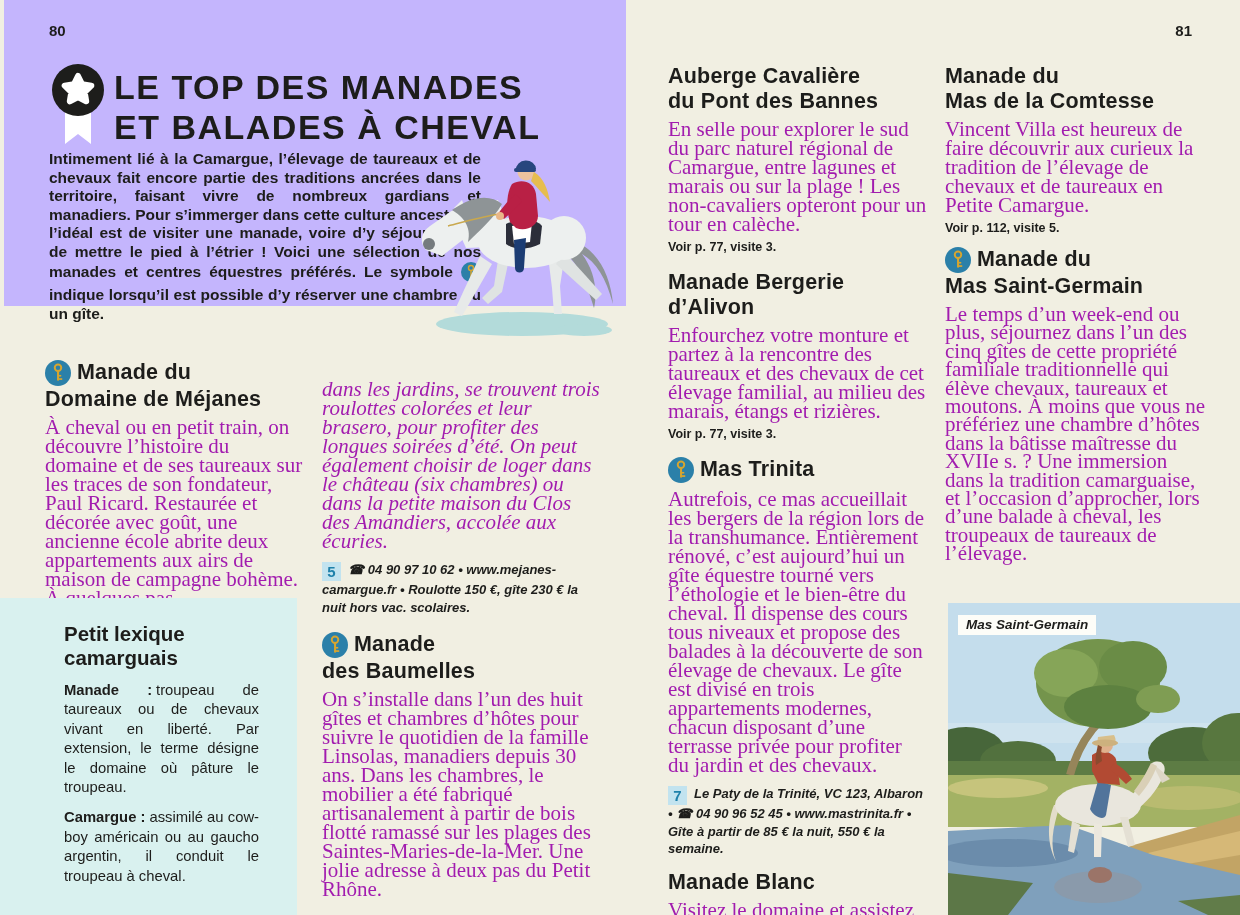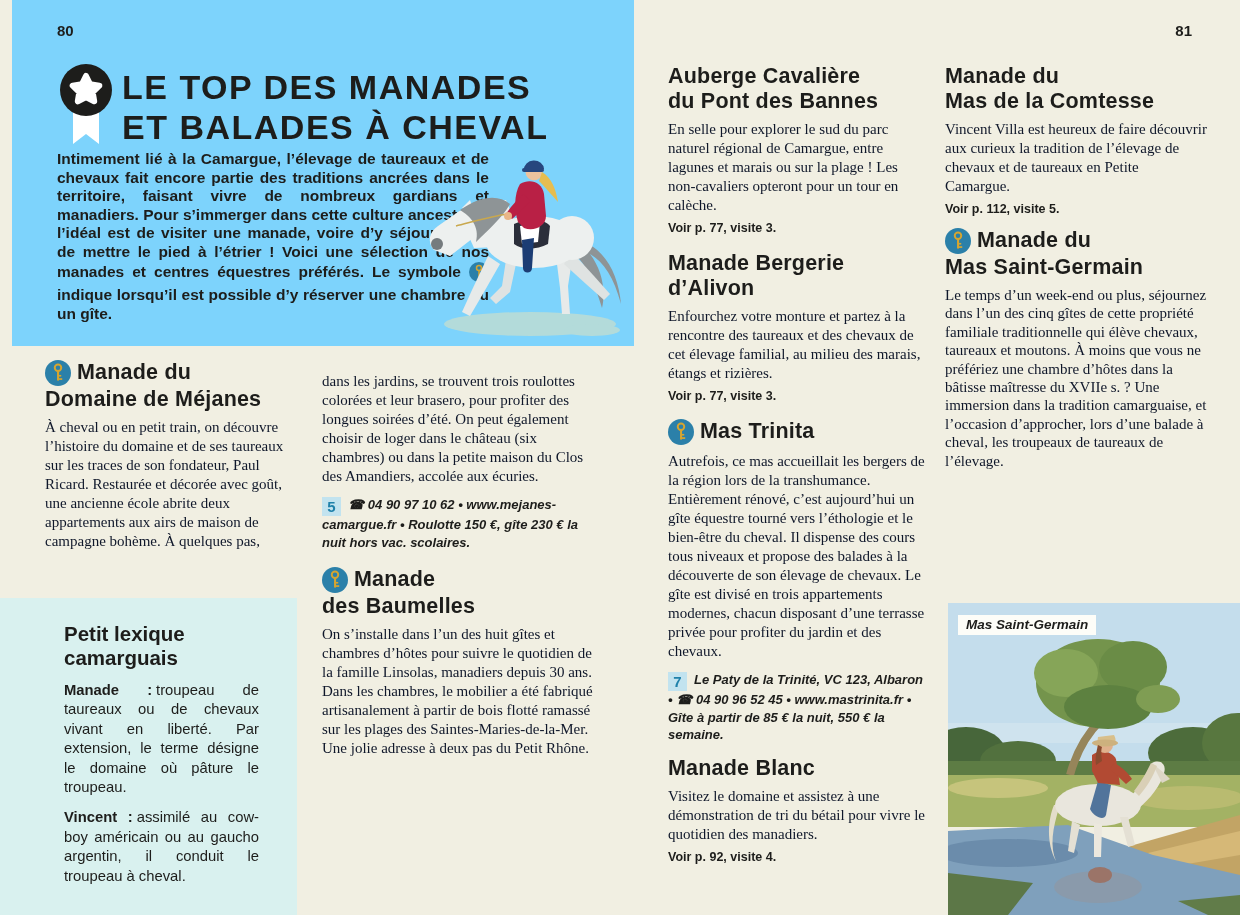--- a/index.html
+++ b/index.html
@@ -1,38 +1,38 @@
 <!DOCTYPE html>
 <html lang="fr"><head>
 <meta charset="utf-8">
 <style>
   html,body{margin:0;padding:0;}
   body{font-family:"Liberation Sans",sans-serif;color:#1f1f1c;}
   #canvas{position:relative;width:1240px;height:915px;background:#f1efe2;overflow:hidden;}
 
   
-  .banner{position:absolute;left:12px;top:0;width:622px;height:346px;background:#7dd3fc;}
+  .banner{position:absolute;left:4px;top:0;width:622px;height:306px;background:#c4b5fd;}
   .pagenum{position:absolute;top:22px;font-size:15px;font-weight:bold;color:#1d1d1b;}
   .pagenum.left{left:45px;}
   .pagenum.right{right:48px;top:22px;}
   .title-row{position:absolute;left:48px;top:60px;display:flex;align-items:center;}
   .rosette{width:52px;height:88px;flex:0 0 auto;margin-top:4px;}
   h1.page-title{margin:2px 0 0 10px;font-size:34px;line-height:40px;font-weight:bold;
     letter-spacing:1.5px;color:#1d1d1b;white-space:pre-line;}
   .intro{position:absolute;left:45px;top:150px;width:432px;margin:0;
     font-size:15.5px;line-height:18.6px;font-weight:bold;text-align:justify;color:#1d1d1b;}
   .keyicon{display:inline-block;vertical-align:-5px;}
   .horse-illo{position:absolute;right:0;top:152px;width:212px;height:192px;}
 
   
   .col{position:absolute;}
   h3.sec{margin:0;font-size:21.5px;line-height:25px;font-weight:bold;color:#1d1d1b;letter-spacing:.2px;}
   h3.sec .t{white-space:pre-line;vertical-align:top;}
   h3.sec svg{margin-right:6px;vertical-align:-5px;}
-  p.body{margin:6px 0 0 0;font-family:"Liberation Serif",serif;font-size:15px;line-height:19px;color:#0f172a;}
+  p.body{margin:6px 0 0 0;font-family:"Liberation Serif",serif;font-size:21px;line-height:19px;color:#a21caf;}
   p.voir{margin:6px 0 0 0;font-size:12.5px;font-weight:bold;color:#1d1d1b;}
   p.info{margin:10px 0 0 0;font-size:13px;line-height:17.5px;font-weight:bold;font-style:italic;color:#1d1d1b;}
   .badge-num{display:inline-block;min-width:19px;height:19px;background:#c2e3ef;color:#1f81aa;
     font-style:normal;font-weight:bold;font-size:15px;line-height:19px;text-align:center;
     margin-right:7px;vertical-align:-3px;}
   .gap{height:16px;}
 
   
   .lexique{position:absolute;left:0;top:598px;width:297px;height:317px;background:#d9f1ef;
     box-sizing:border-box;padding:24px 26px 0 64px;}
@@ -125,25 +125,25 @@
           <rect x="12.5" y="13.8" width="2.5" height="1.5" fill="#d6a530"></rect>
         </svg><span class="t">Manade du
 Domaine de Méjanes</span></h3>
     <p class="body">À cheval ou en petit train, on découvre l’histoire du domaine et de ses taureaux sur les traces de son fondateur, Paul Ricard. Restaurée et décorée avec goût, une ancienne école abrite deux appartements aux airs de maison de campagne bohème. À quelques pas,</p>
   </div>
 
   <div class="lexique">
     <h3>Petit lexique
 camarguais</h3>
     <p><b>Manade :</b><span>troupeau de taureaux ou de chevaux vivant en liberté. Par extension, le terme désigne le domaine où pâture le troupeau.</span></p>
-    <p><b>Vincent :</b><span>assimilé au cow-boy américain ou au gaucho argentin, il conduit le troupeau à cheval.</span></p>
+    <p><b>Camargue :</b><span>assimilé au cow-boy américain ou au gaucho argentin, il conduit le troupeau à cheval.</span></p>
   </div>
 
   <div class="col" style="left:322px;top:364px;width:278px;">
-    <p class="body" style="margin-top:8px;">dans les jardins, se trouvent trois roulottes colorées et leur brasero, pour profiter des longues soirées d’été. On peut également choisir de loger dans le château (six chambres) ou dans la petite maison du Clos des Amandiers, accolée aux écuries.</p>
+    <p class="body" style="margin-top:16px;font-style:italic;">dans les jardins, se trouvent trois roulottes colorées et leur brasero, pour profiter des longues soirées d’été. On peut également choisir de loger dans le château (six chambres) ou dans la petite maison du Clos des Amandiers, accolée aux écuries.</p>
     <p class="info"><span class="badge-num">5</span><span>☎ 04 90 97 10 62 • www.mejanes-camargue.fr • Roulotte 150 €, gîte 230 € la nuit hors vac. scolaires.</span></p>
     <div class="gap"></div>
     <h3 class="sec"><svg width="26" height="26" viewBox="0 0 24 24">
           <circle cx="12" cy="12" r="12" fill="#2b80a9"></circle>
           <circle cx="12" cy="7.2" r="3" fill="none" stroke="#d6a530" stroke-width="1.8"></circle>
           <rect x="11.1" y="9.8" width="1.9" height="9.4" rx="0.9" fill="#d6a530"></rect>
           <rect x="12.5" y="16.8" width="3.4" height="1.6" fill="#d6a530"></rect>
           <rect x="12.5" y="13.8" width="2.5" height="1.5" fill="#d6a530"></rect>
         </svg><span class="t">Manade
 des Baumelles</span></h3>

